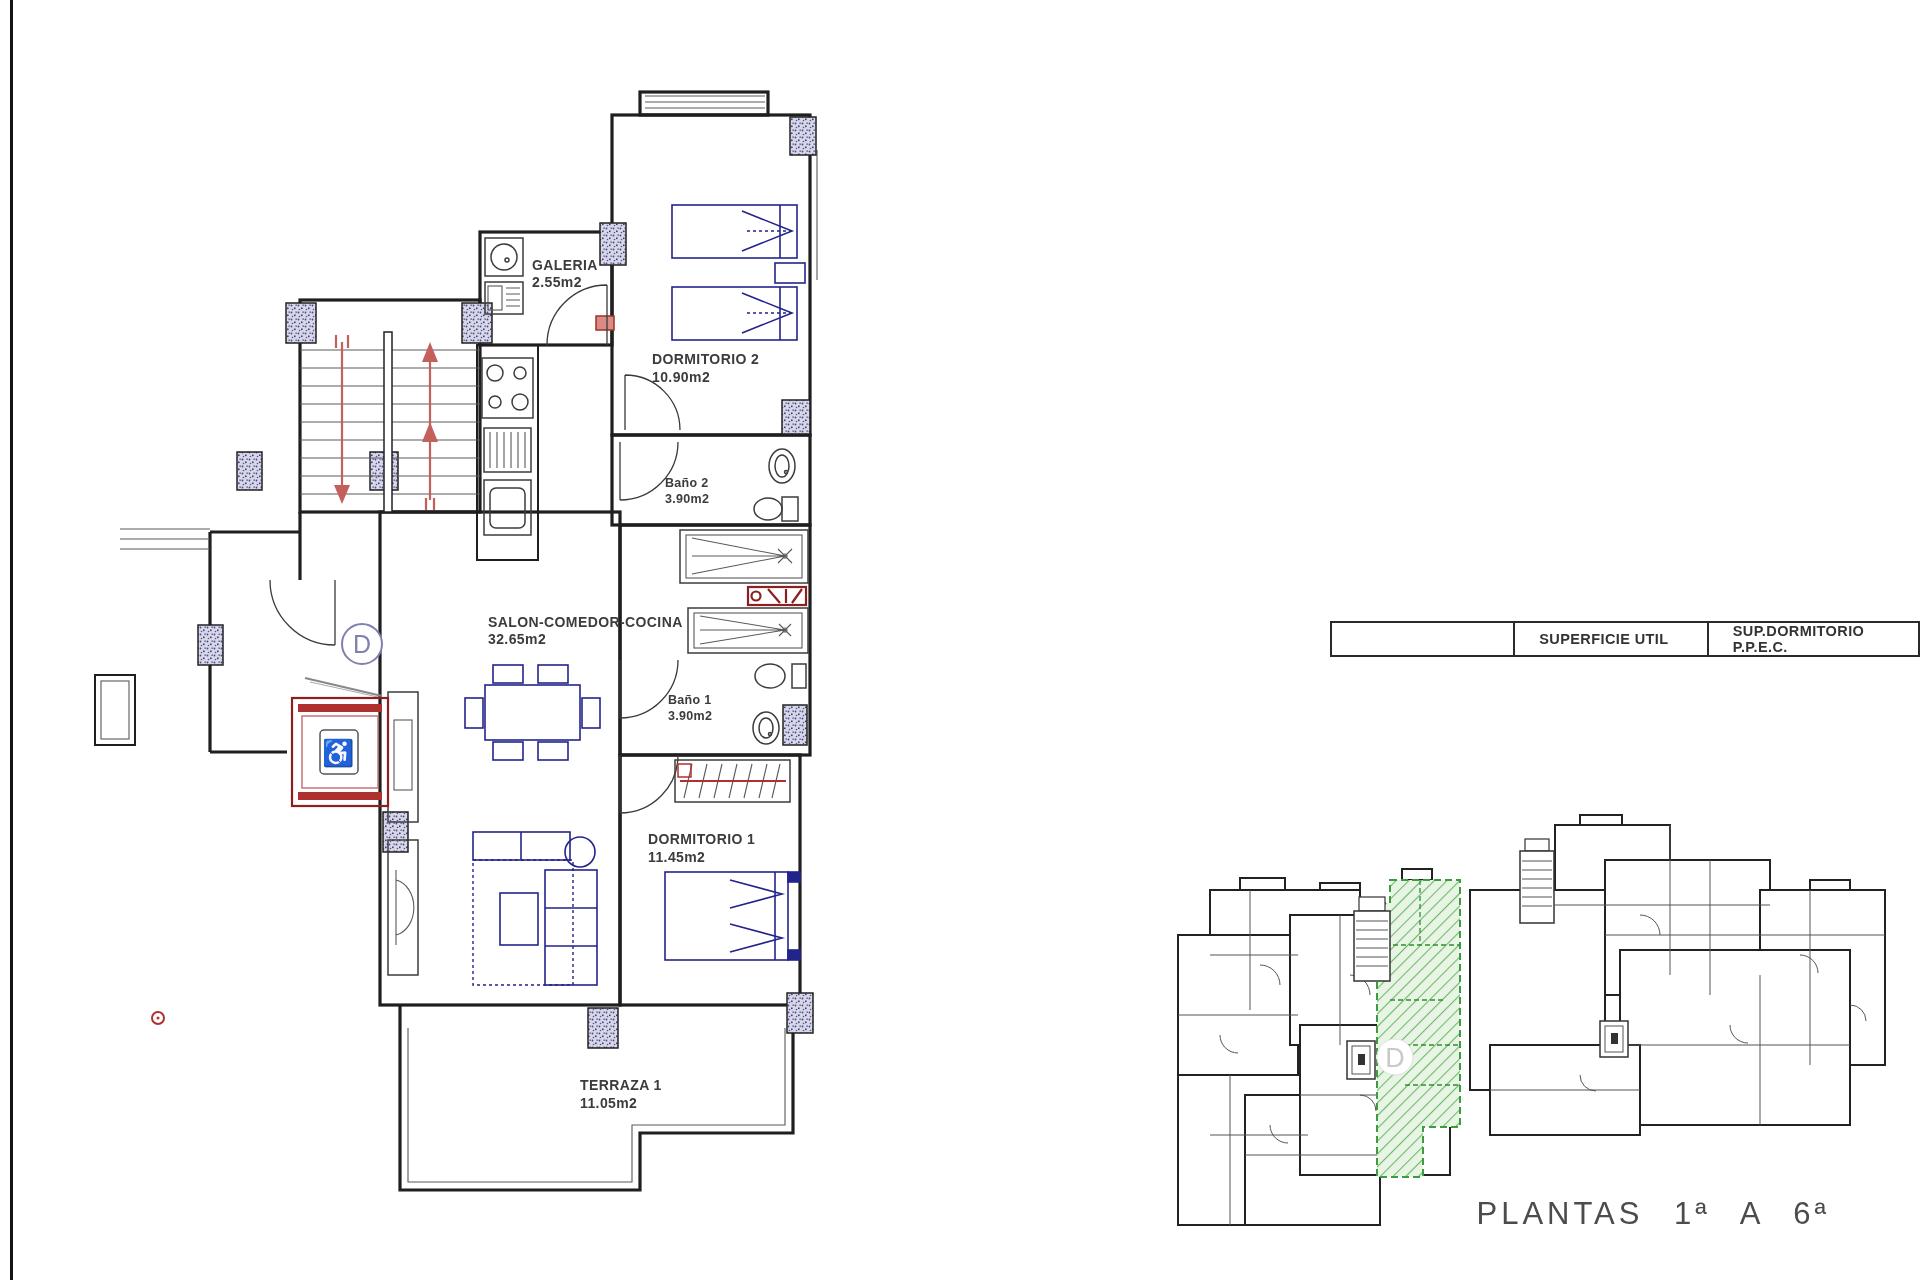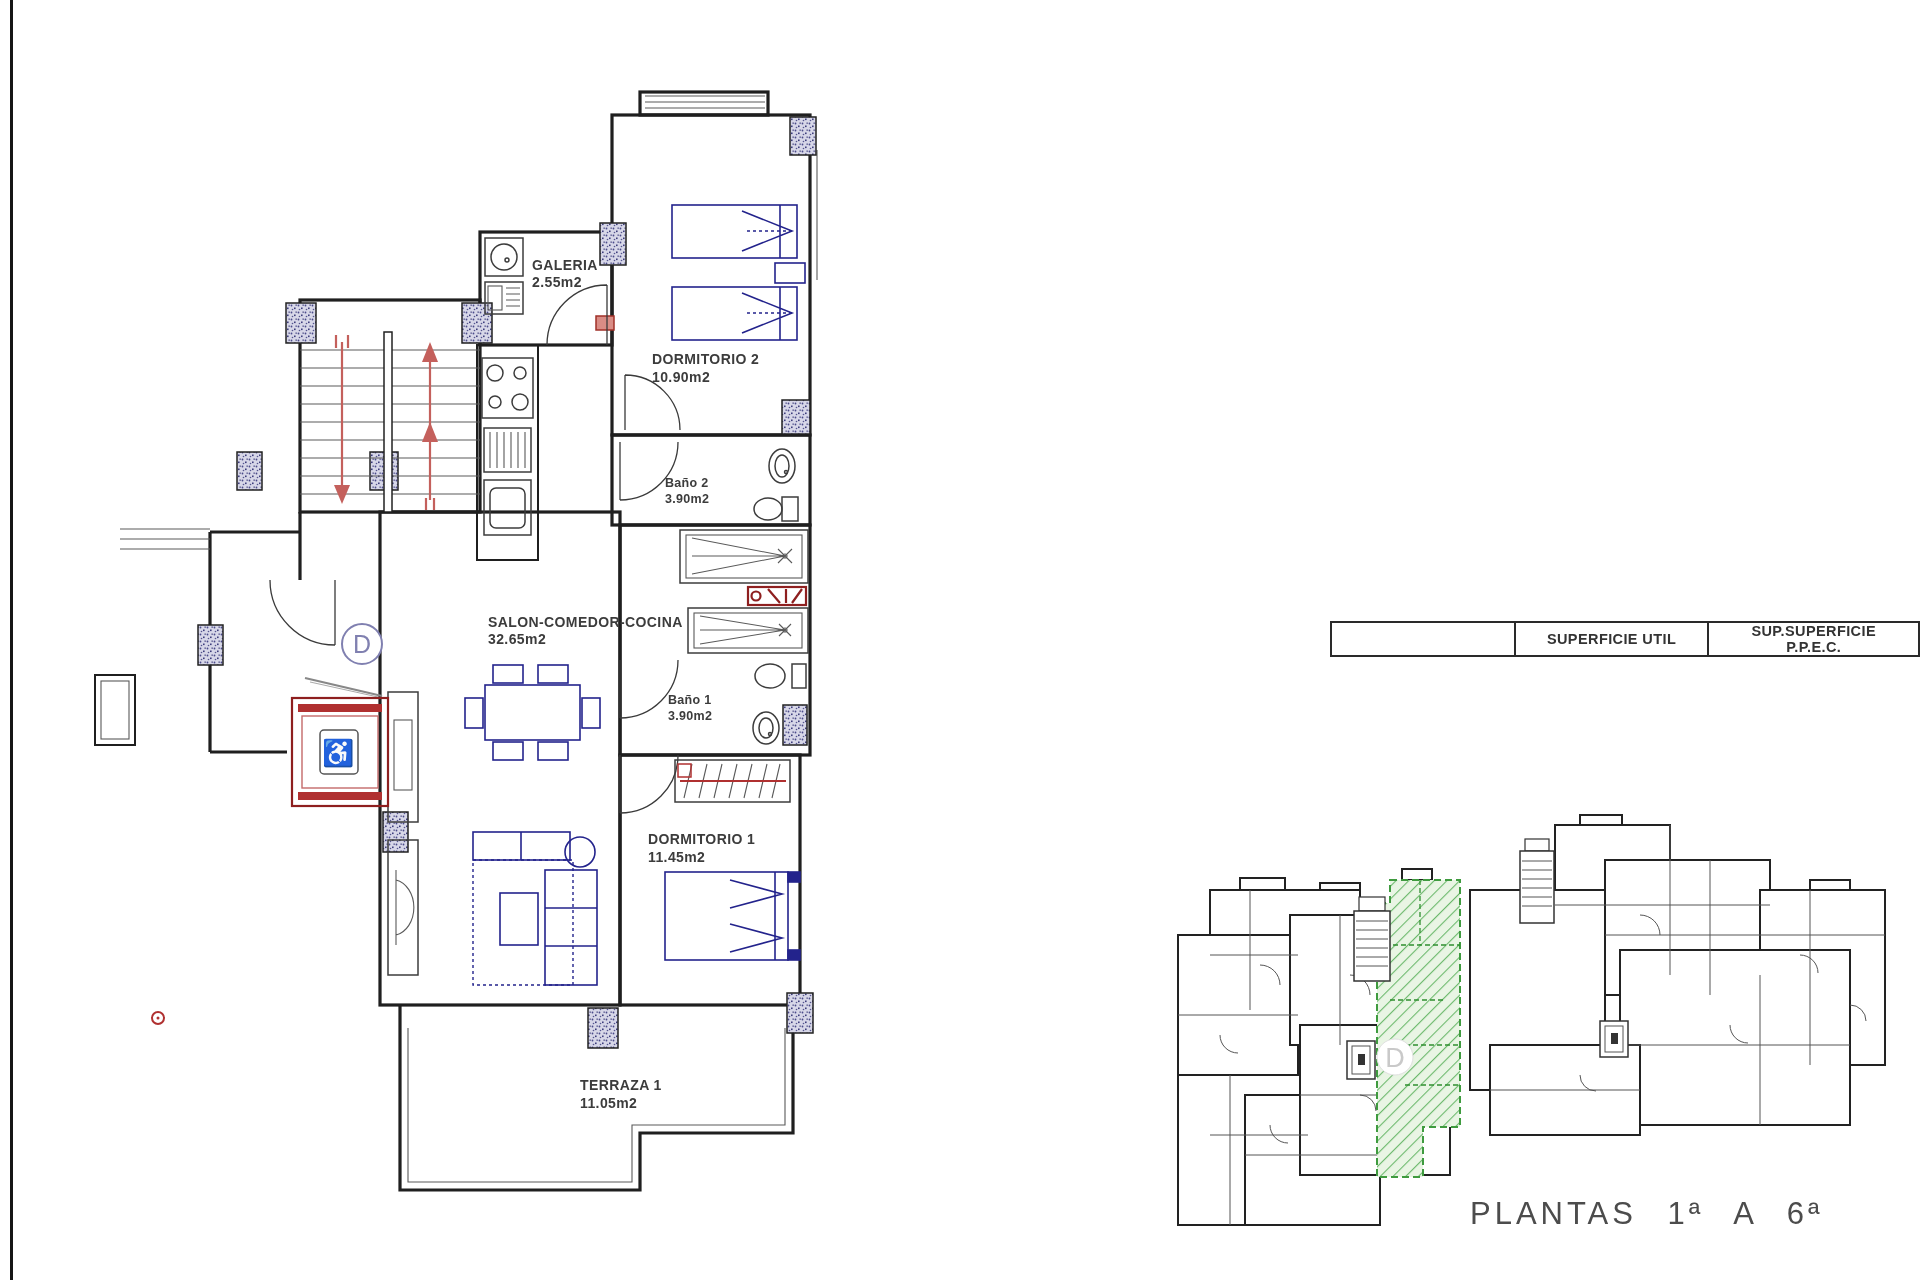--- a/index.html
+++ b/index.html
@@ -21,25 +21,25 @@
   .elevthin{stroke:#c46a6a;fill:none;stroke-width:1.4;}
   .lbl {font-weight:700;fill:#3c3c3c;letter-spacing:.4px;font-size:14px;}
   .lbls{font-weight:700;fill:#3c3c3c;letter-spacing:.3px;font-size:12.5px;}
   .unitD{fill:#8080b0;font-size:25px;font-weight:500;}
   .ovline{stroke:#222;fill:#fff;stroke-width:2;}
   .ovthin{stroke:#555;fill:none;stroke-width:1;}
   .ovgreen{stroke:#2f8f2f;fill:none;stroke-width:1.3;stroke-dasharray:5 3;}
   
   .summary{position:absolute;left:1330px;top:621px;border-collapse:collapse;
            font-size:14.5px;font-weight:700;color:#333;letter-spacing:.4px;}
-  .summary td{border:2px solid #2a2a2a;text-align:center;padding:0 24px;height:24px;background:#fff;}
+  .summary td{border:2px solid #2a2a2a;text-align:left;padding:0 24px;height:24px;background:#fff;}
   .summary tr.hdr td{height:26px;}
   .c0{width:150px;} .c1{width:150px;} .c2{width:165px;}
   
-  .caption{position:absolute;left:1470px;top:1196px;width:360px;text-align:left;
+  .caption{position:absolute;left:1470px;top:1196px;width:360px;text-align:right;
            font-size:31px;color:#4c4c4c;letter-spacing:4px;word-spacing:18px;font-weight:500;}
 </style>
 </head>
 <body>
 
 <div class="page">
   <div class="sheet-border"></div>
 
   <svg style="position:absolute;left:80px;top:80px;" width="760" height="1170" viewBox="0 0 760 1170">
     <defs>
@@ -258,21 +258,21 @@
       <text class="lbl" x="500" y="1010">TERRAZA 1</text>
       <text class="lbl" x="500" y="1028">11.05m2</text>
     </g>
   </svg>
 
   <table class="summary">
     <tbody>
         <tr class="hdr">
       <td class="c0"></td>
       <td class="c1">SUPERFICIE UTIL</td>
-      <td class="c2">SUP.SUPERFICIE P.P.E.C.</td>
+      <td class="c2">SUP.DORMITORIO P.P.E.C.</td>
     </tr>
   </tbody>
     </table>
 
   <svg style="position:absolute;left:1150px;top:795px;" width="745" height="470" viewBox="0 0 745 470">
     <defs>
       <pattern id="pgreen" width="9" height="9" patternUnits="userSpaceOnUse" patternTransform="rotate(45)">
         <rect width="9" height="9" fill="#e9f5e4"></rect>
         <line x1="0" y1="0" x2="0" y2="9" stroke="#6cb96c" stroke-width="2.2"></line>
       </pattern>

